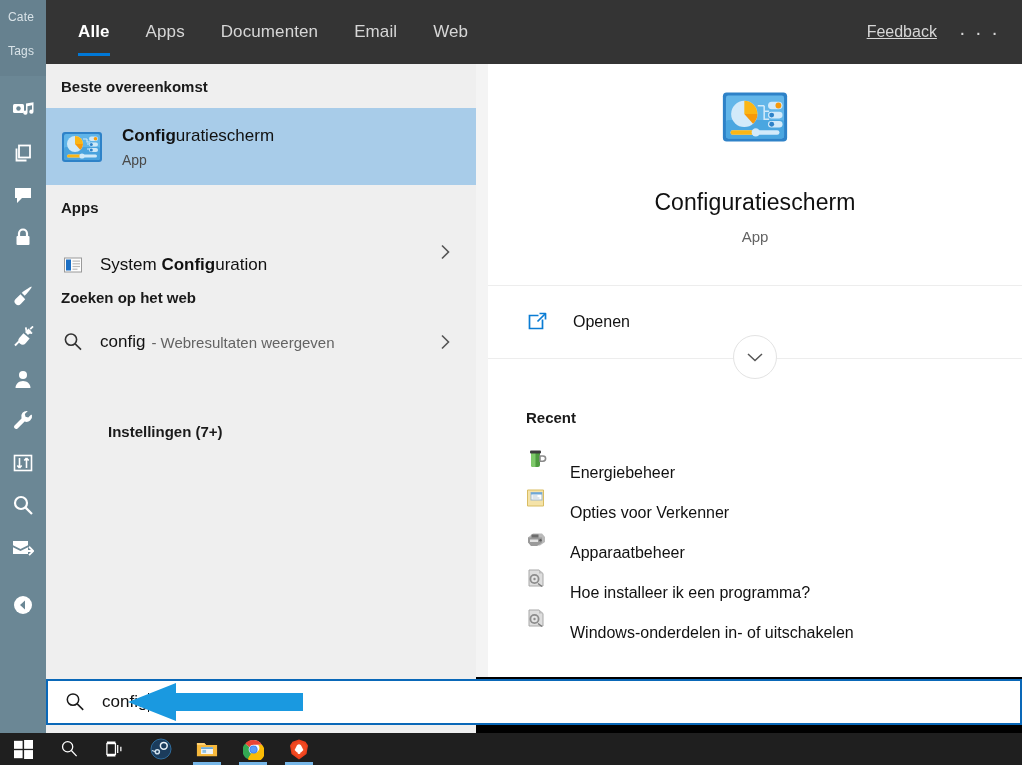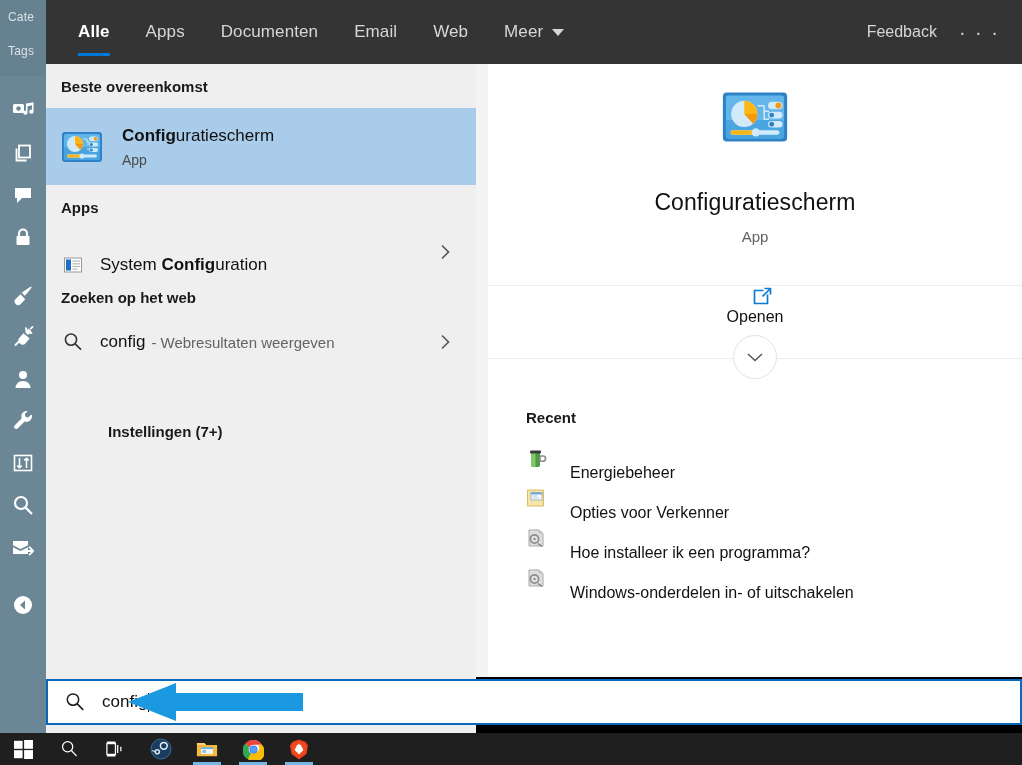--- a/index.html
+++ b/index.html
@@ -69,21 +69,21 @@
     width: 0; height: 0;
     border-left: 6px solid transparent;
     border-right: 6px solid transparent;
     border-top: 7px solid #d6d6d6;
   }
   .tabbar-right {
     position: absolute; right: 0; top: 0; height: 64px;
     display: flex; align-items: center;
   }
   .feedback {
-    color: #d6d6d6; font-size: 16px; padding: 0 16px; cursor: default;
+    color: #d6d6d6; font-size: 16px; padding: 0 16px; cursor: default; text-decoration: underline;
   }
   .dots {
     color: #d6d6d6; font-size: 20px; letter-spacing: 2px;
     padding: 0 22px 0 6px; cursor: default;
   }
 
   
   .body { position: absolute; left: 0; top: 64px; width: 976px; height: 613px; }
   .left-col {
     position: absolute; left: 0; top: 0; width: 430px; height: 722px;
@@ -146,21 +146,21 @@
     display: flex; flex-direction: column; align-items: center;
     justify-content: flex-start; padding-top: 27px;
     border-bottom: 1px solid #ededed;
   }
   .hero-icon { width: 70px; height: 52px; }
   .hero-title { font-size: 23px; color: #111; margin-top: 46px; letter-spacing: .1px; }
   .hero-sub { font-size: 15px; color: #636363; margin-top: 12px; }
 
   .open-row {
     position: absolute; left: 0; top: 222px; width: 534px; height: 72px;
-    display: flex; align-items: center; cursor: default; flex-direction: column;
+    display: flex; align-items: center; cursor: default;
   }
   .open-icon { width: 22px; height: 22px; flex: none; margin-left: 38px; margin-right: 25px; }
   .open-label { font-size: 16px; color: #111; }
 
   .divider2 {
     position: absolute; left: 0; top: 294px; width: 534px; height: 1px;
     background: #ededed;
   }
   .expander {
     position: absolute; left: 245px; top: 271px;
@@ -316,24 +316,20 @@
           </div>
         <div class="tab">
             <span>Documenten</span>
           </div>
         <div class="tab">
             <span>Email</span>
           </div>
         <div class="tab">
             <span>Web</span>
           </div>
-        <div class="tab">
-          <span>Meer</span>
-          <span class="caret"></span>
-        </div>
       </div>
       <div class="tabbar-right">
         <div class="feedback">Feedback</div>
         <div class="dots">· · ·</div>
       </div>
     </div>
 
     <div class="body">
 
       <div class="left-col">
@@ -470,20 +466,30 @@
               <path d="M2.5 3h16v16h-16z" fill="#f5e3a8"></path>
               <path d="M2.5 3h16v16h-16z" fill="none" stroke="#d9bd63" stroke-width="1"></path>
               <rect x="6" y="5.5" width="11" height="7.5" fill="#ffffff" stroke="#9fb7c9" stroke-width="1"></rect>
               <rect x="6" y="5.5" width="11" height="2" fill="#6fa8d6"></rect>
               <rect x="7.5" y="8.5" width="5" height="1" fill="#b9c9d6"></rect>
               <rect x="7.5" y="10.5" width="7" height="1" fill="#b9c9d6"></rect>
             </svg>
             <span class="recent-label">Opties voor Verkenner</span>
           </div>
 
+          <div class="recent-row">
+            <svg class="recent-icon" viewBox="0 0 22 22">
+              <path d="M3 10.5 8 6.5h9l3 3.5v5l-5 3.5H6l-3-3.5z" fill="#b9b9b9"></path>
+              <path d="M3 10.5h14v5L12 19H6l-3-3.5z" fill="#9a9a9a"></path>
+              <rect x="6.5" y="7.5" width="7" height="3" fill="#6d6d6d"></rect>
+              <rect x="5" y="12.5" width="8" height="2.5" fill="#e2e2e2"></rect>
+              <circle cx="15.5" cy="13.2" r="1.2" fill="#5c5c5c"></circle>
+            </svg>
+            <span class="recent-label">Apparaatbeheer</span>
+          </div>
 
           <div class="recent-row">
             <svg class="recent-icon" viewBox="0 0 22 22">
               <path d="M4 3h10l4 3.5V19H4z" fill="#dedede" stroke="#a8a8a8" stroke-width="1"></path>
               <path d="M14 3v3.5h4z" fill="#bdbdbd"></path>
               <circle cx="9.5" cy="12" r="5" fill="#8d8d8d"></circle>
               <circle cx="9.5" cy="12" r="3.2" fill="#e4e4e4"></circle>
               <circle cx="9.5" cy="12" r="1.2" fill="#8d8d8d"></circle>
               <path d="M13 16.5 17 19.5" stroke="#7a7a7a" stroke-width="1.4"></path>
             </svg>

